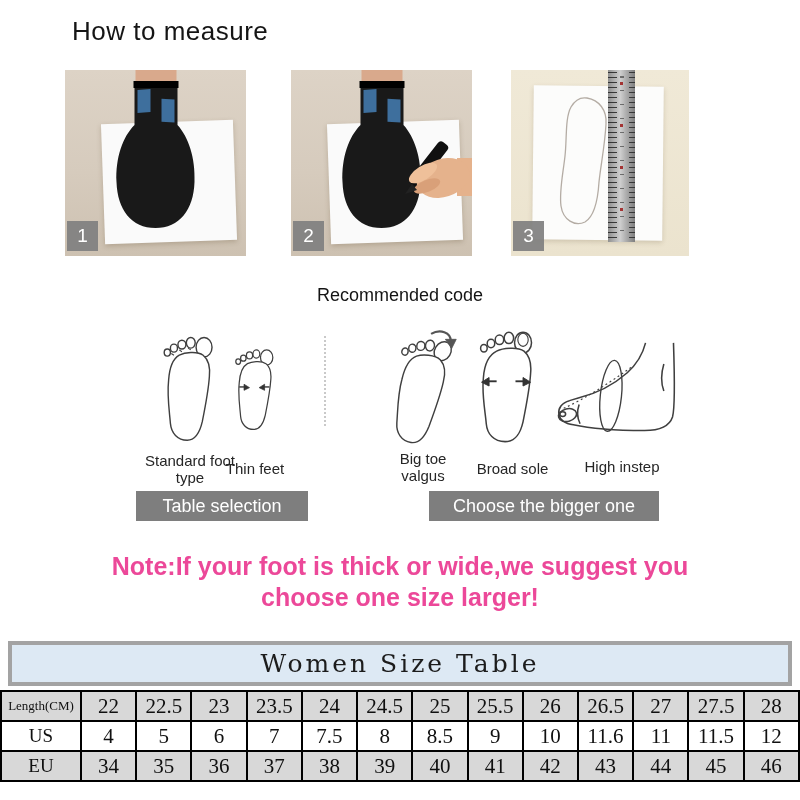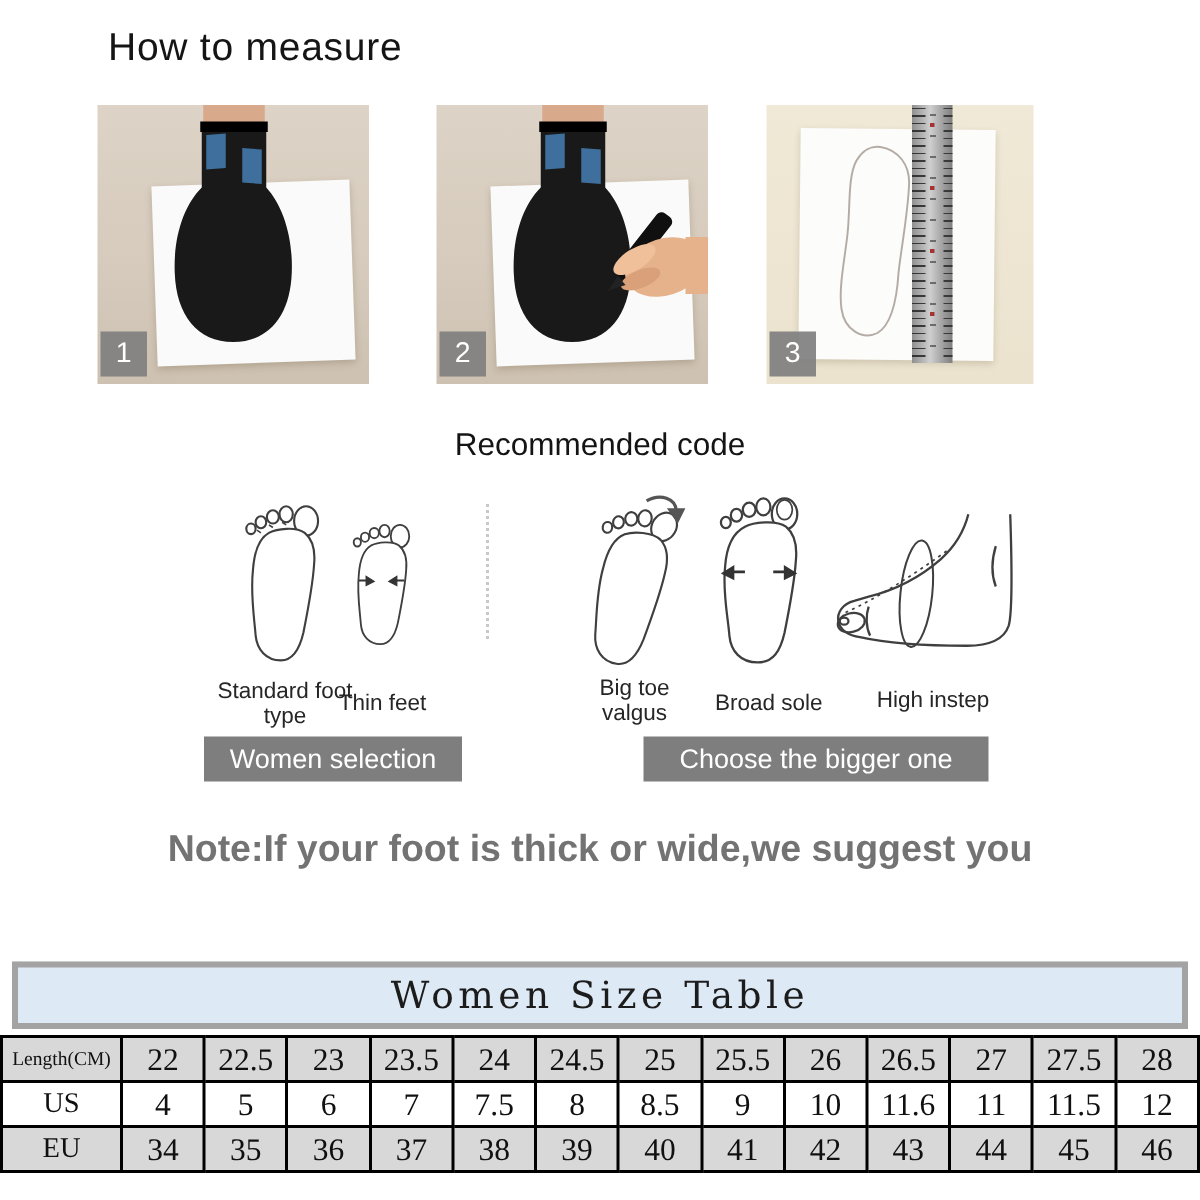--- a/index.html
+++ b/index.html
@@ -32,30 +32,30 @@
          background:repeating-linear-gradient(to bottom,rgba(35,35,35,.85) 0 1px,transparent 1px 5px);}
   .ruler::after{content:"";position:absolute;right:0;top:2px;bottom:2px;width:6px;
          background:repeating-linear-gradient(to bottom,rgba(35,35,35,.8) 0 1px,transparent 1px 5px);}
   .ruler-marks{position:absolute;left:12px;top:6px;bottom:2px;width:4px;
          background:repeating-linear-gradient(to bottom,rgba(70,70,70,.7) 0 1.5px,transparent 1.5px 14px);}
   .ruler-red{position:absolute;left:12px;top:12px;bottom:2px;width:3px;
          background:repeating-linear-gradient(to bottom,rgba(160,35,35,.9) 0 2.5px,transparent 2.5px 42px);}
   .outline3{position:absolute;left:38px;top:24px;}
 
   
-  .rec-head{top:285px;left:0;width:100%;text-align:center;font-size:21px;color:#141414;}
+  .rec-head{top:285px;left:0;width:100%;text-align:center;font-size:18px;color:#141414;}
   .divider{left:324px;top:336px;height:90px;border-left:2px dotted #c9c9c9;}
   .foot-label{font-size:15px;color:#262626;text-align:center;line-height:17px;}
   .gbtn{height:30px;background:#7e7e7e;color:#fff;font-size:18px;border:none;
         display:flex;align-items:center;justify-content:center;cursor:pointer;
         font-family:"Liberation Sans",sans-serif;}
 
   
   .note{top:551px;left:0;width:100%;text-align:center;font-weight:bold;
-        font-size:25px;line-height:31px;color:#737373;}
+        font-size:25px;line-height:31px;color:#ec4899;}
 
   
   .tbl-title{left:8px;top:641px;width:784px;height:45px;background:#dde9f4;
         border:4px solid #a3a3a3;box-sizing:border-box;display:flex;align-items:center;
         justify-content:center;font-family:"DejaVu Serif","Liberation Serif",serif;
         font-size:25px;letter-spacing:3px;color:#1c1c1c;}
   .size-table{left:0;top:690px;width:800px;}
   .size-table table{border-collapse:collapse;width:100%;table-layout:fixed;}
   .size-table td{border:2px solid #000;text-align:center;height:28px;padding:0;
         font-family:"Liberation Serif",serif;font-size:21px;color:#101010;}
@@ -196,25 +196,26 @@
 </svg>
 
 <div class="abs divider"></div>
 
 <div class="abs foot-label" style="left:135px;top:452px;width:110px;">Standard foot type</div>
 <div class="abs foot-label" style="left:215px;top:460px;width:80px;">Thin feet</div>
 <div class="abs foot-label" style="left:388px;top:450px;width:70px;">Big toe valgus</div>
 <div class="abs foot-label" style="left:465px;top:460px;width:95px;">Broad sole</div>
 <div class="abs foot-label" style="left:572px;top:458px;width:100px;">High instep</div>
 
-<button class="abs gbtn" style="left:136px;top:491px;width:172px;">Women selection</button>
+<button class="abs gbtn" style="left:136px;top:491px;width:172px;">Table selection</button>
 <button class="abs gbtn" style="left:429px;top:491px;width:230px;">Choose the bigger one</button>
 
 <div class="abs note">
   <div>Note:If your foot is thick or wide,we suggest you</div>
+  <div>choose one size larger!</div>
 </div>
 
 <div class="abs tbl-title">Women Size Table</div>
 
 <div class="abs size-table">
   <table>
     <tbody>
         <tr>
           <td class="rowlabel">Length(CM)</td>
           <td>22</td>

